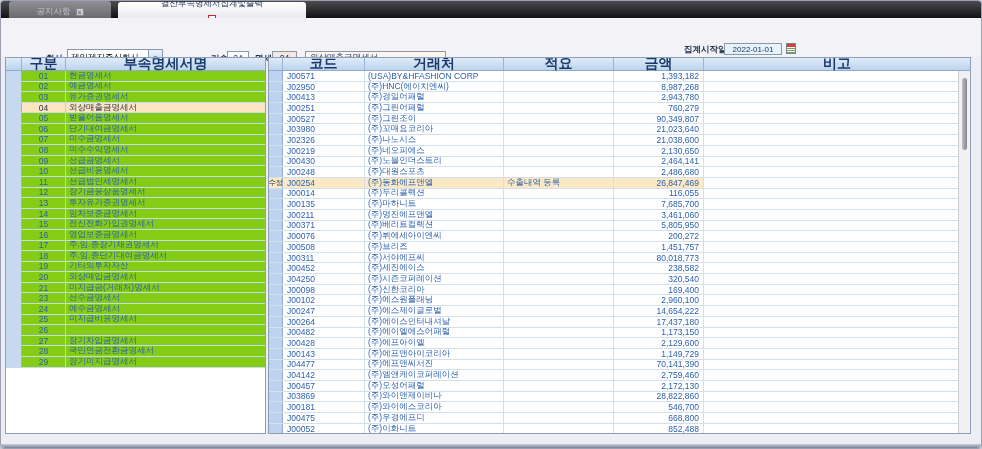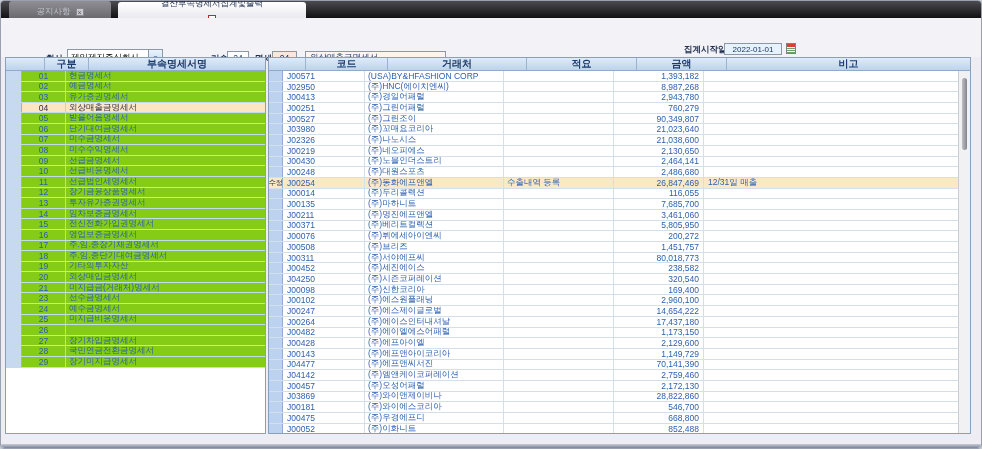--- a/index.html
+++ b/index.html
@@ -43,21 +43,21 @@
          linear-gradient(180deg,#D84038 0 3px,#FFFFFF 3px 4px,#6FA06A 4px 5px,#FFFFFF 5px 6px,
          #6FA06A 6px 7px,#FFFFFF 7px 8px,#6FA06A 8px 9px,#FFFFFF 9px); cursor:pointer; }
   .btn { position:absolute; left:798px; top:40px; width:60px; height:15px; border-radius:8px;
          background:linear-gradient(#8CC0EC,#3A7CC4 55%,#295FA6); border:1px solid #1A4E8A;
          color:#fff; font-size:9px; font-weight:bold; display:flex; align-items:center;
          justify-content:center; gap:6px; cursor:pointer; }
   .btn-dot { width:7px; height:7px; border-radius:50%; background:radial-gradient(circle at 35% 35%,#EAF4FC,#7FA8CC 70%,#41608C); }
 
   
   .thead { display:flex; height:13px; background:linear-gradient(#DEEBF9,#BDD4EC);
-           border-bottom:1px solid #8FAACB; font-size:10px; font-weight:bold; color:#1A3A6B;padding-left:23px; }
+           border-bottom:1px solid #8FAACB; font-size:14px; font-weight:bold; color:#1A3A6B; }
   .thead > div { display:flex; align-items:center; justify-content:center;
                  border-right:1px solid #9AB4D0; height:100%; }
   .thead > div:last-child { border-right:none; }
 
   
   .ltable { position:absolute; left:4px; top:56px; width:261px; height:377px;
             background:#fff; border:1px solid #8AA0B8; overflow:hidden; }
   .lrow { display:flex; height:10.6px; background:#84cc16; border-bottom:1px solid #C2DCEA;
           font-size:8.5px; color:#2B5FB0; cursor:pointer; }
   .lrow > div { display:flex; align-items:center; overflow:hidden; white-space:nowrap; }
@@ -377,21 +377,20 @@
           <div class="rmemo"></div>
           <div class="ramt">2,486,680</div>
           <div class="rnote"></div>
         </div>
         <div class="rrow hl">
           <div class="rsel">수정</div>
           <div class="rcode">J00254</div>
           <div class="rname">(주)동화에프앤엘</div>
           <div class="rmemo">수출내역 등록</div>
           <div class="ramt">26,847,469</div>
-          <div class="rnote">12/31일 매출</div>
         </div>
         <div class="rrow">
           <div class="rsel"></div>
           <div class="rcode">J00014</div>
           <div class="rname">(주)두리콜렉션</div>
           <div class="rmemo"></div>
           <div class="ramt">116,055</div>
           <div class="rnote"></div>
         </div>
         <div class="rrow">

